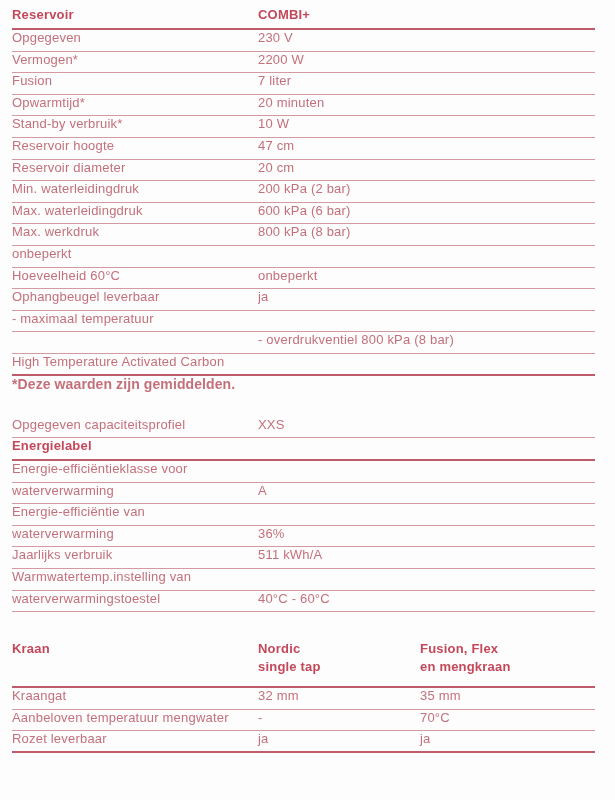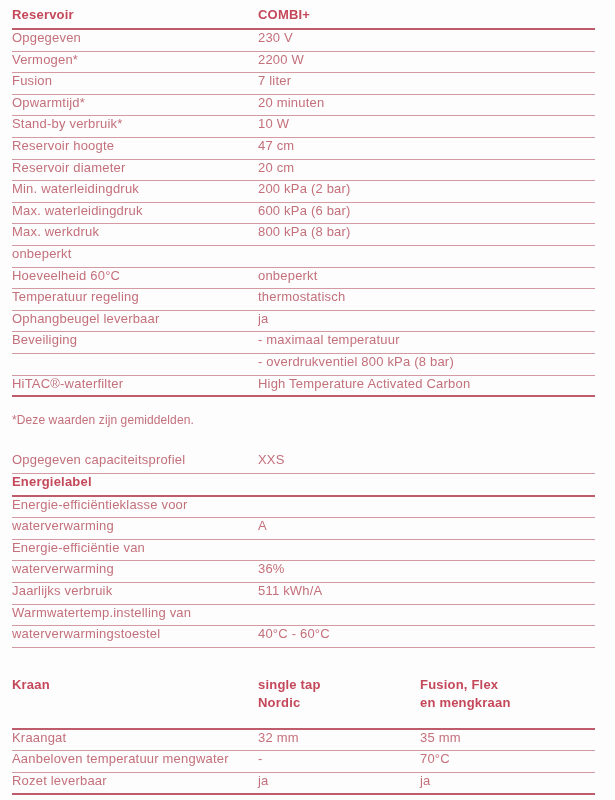--- a/index.html
+++ b/index.html
@@ -35,31 +35,32 @@
     font-weight: bold;
     color: var(--heading);
     border-bottom: 2px solid var(--strong-line);
   }
   .t-row.last { border-bottom: 2px solid var(--strong-line); }
   .c1 { width: 246px; flex: 0 0 246px; white-space: nowrap; overflow: hidden; }
   .c2 { flex: 1; white-space: nowrap; overflow: hidden; }
   .c2b { width: 162px; flex: 0 0 162px; white-space: nowrap; }
   .c3 { flex: 1; white-space: nowrap; }
   .footnote {
-    margin-top: 16px;
-    font-size: 12px;
+    margin-top: 0;
+    font-size: 14px;
     letter-spacing: 0.1px;
+    font-weight: bold;
   }
   .section-energy { margin-top: 25px; }
   .section-tap { margin-top: 26px; }
   .tap-head {
     display: flex;
     align-items: flex-start;
     padding-top: 2px;
-    padding-bottom: 16px;
+    padding-bottom: 10px;
     font-weight: bold;
     color: var(--heading);
     border-bottom: 2px solid var(--strong-line);
     line-height: 18px;
   }
 </style>
 </head>
 <body>
 
 <div class="sheet">
@@ -110,37 +111,31 @@
       <span class="c2">800 kPa (8 bar)</span>
     </div>
     <div class="t-row">
       <span class="c2">onbeperkt</span>
     </div>
     <div class="t-row">
       <span class="c1">Hoeveelheid 60°C</span>
       <span class="c2">onbeperkt</span>
     </div>
     <div class="t-row">
-      <span class="c1">Temperatuur regeling</span>
-      <span class="c2">thermostatisch</span>
-    </div>
-    <div class="t-row">
       <span class="c1">Ophangbeugel leverbaar</span>
       <span class="c2">ja</span>
     </div>
     <div class="t-row">
-      <span class="c1">Beveiliging</span>
       <span class="c2">- maximaal temperatuur</span>
     </div>
     <div class="t-row">
       <span class="c1"></span>
       <span class="c2">- overdrukventiel 800 kPa (8 bar)</span>
     </div>
     <div class="t-row last">
-      <span class="c1">HiTAC®-waterfilter</span>
       <span class="c2">High Temperature Activated Carbon</span>
     </div>
     <div class="footnote">*Deze waarden zijn gemiddelden.</div>
   </div>
 
   <div class="section-energy">
     <div class="t-row">
       <span class="c1">Opgegeven capaciteitsprofiel</span>
       <span class="c2">XXS</span>
     </div>
@@ -175,22 +170,22 @@
     <div class="t-row">
       <span class="c1">waterverwarmingstoestel</span>
       <span class="c2">40°C - 60°C</span>
     </div>
   </div>
 
   <div class="section-tap">
     <div class="tap-head">
       <span class="c1">Kraan</span>
       <span class="c2b">
+        <span style="display:block">Nordic</span>
         <span style="display:block">single tap</span>
-        <span style="display:block">Nordic</span>
       </span>
       <span class="c3">
         <span style="display:block">Fusion, Flex</span>
         <span style="display:block">en mengkraan</span>
       </span>
     </div>
     <div class="t-row">
       <span class="c1">Kraangat</span>
       <span class="c2b">32 mm</span>
       <span class="c3">35 mm</span>

